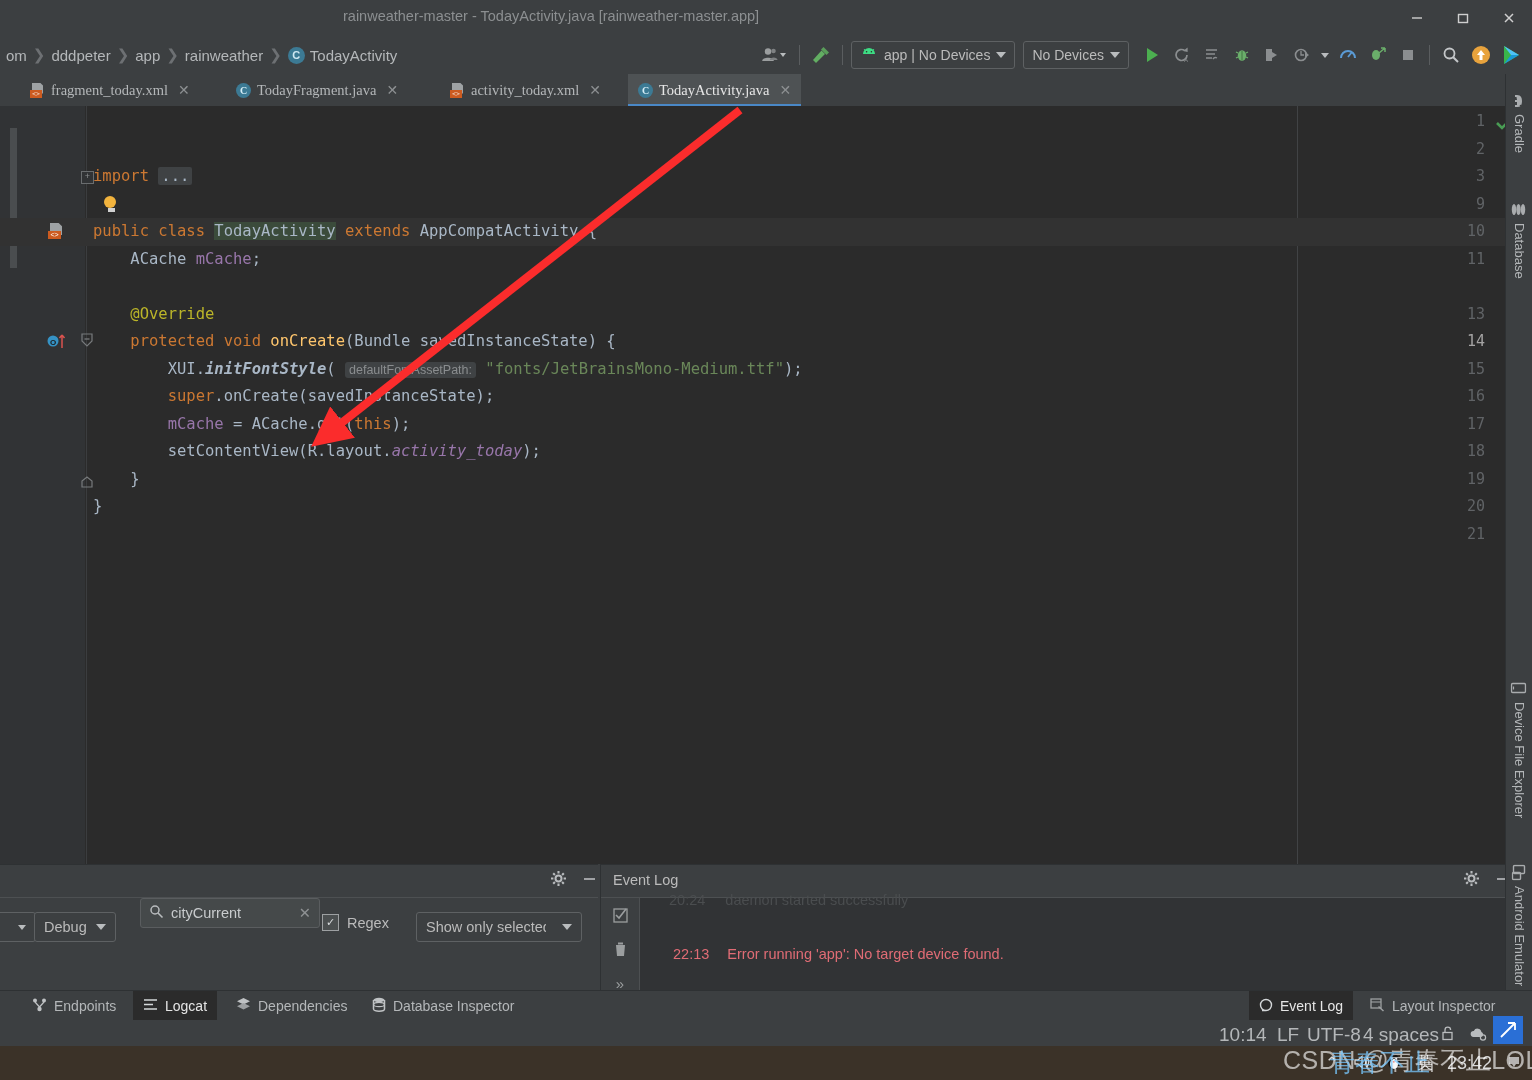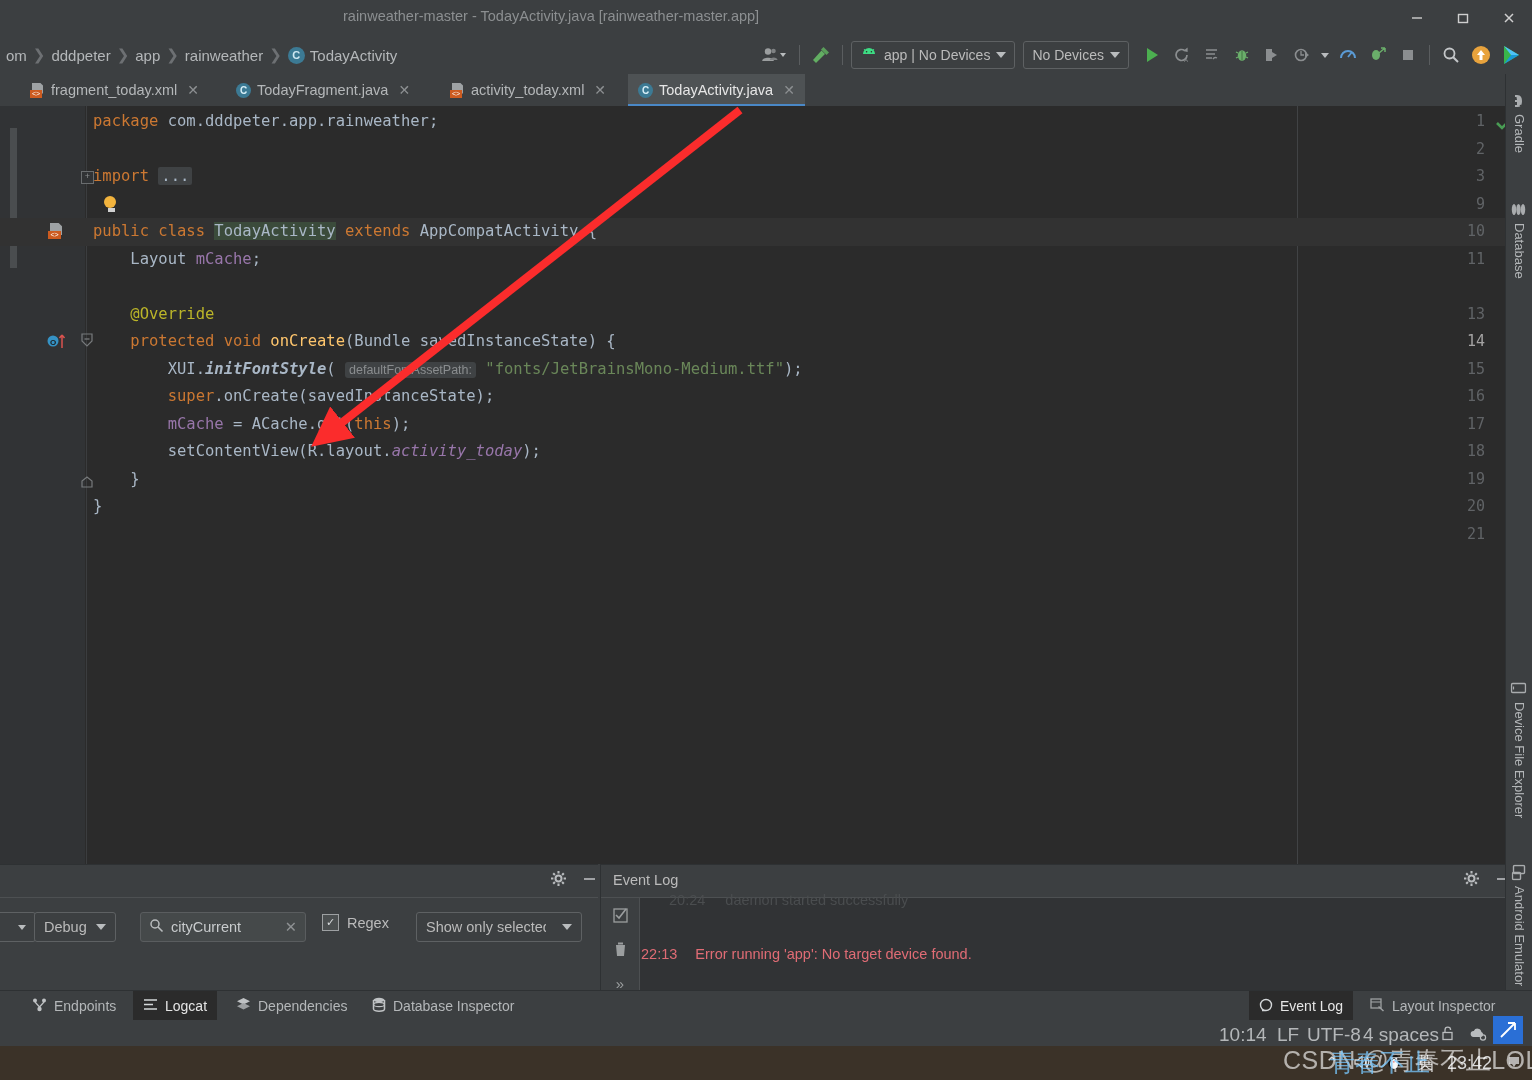--- a/index.html
+++ b/index.html
@@ -80,20 +80,21 @@
     height:26px; padding:0 8px; color:#bbbbbb; font-size:14px;
     white-space:nowrap;
   }
   .caret { width:0;height:0;border-left:5px solid transparent;border-right:5px solid transparent;border-top:6px solid #b9bcbe; }
   .caret.sm { border-left-width:4px;border-right-width:4px;border-top-width:5px; }
 
   
   .tabsbar {
     position: absolute; left: 0; top: 74px; width: 1532px; height: 32px;
     background: #3c3f41;
+    font-family: Liberation Serif, serif;
   }
   .tab {
     position: absolute; top: 0; height: 32px;
     display:flex; align-items:center; gap:6px; padding: 0 10px;
     color:#b4b7b9; font-size:14.5px; white-space:nowrap;
   }
   .tab.active { background:#4e5254; color:#e6e6e6; }
   .tab.active::after {
     content:""; position:absolute; left:0; bottom:0; width:100%; height:2px; background:#4a88c7;
   }
@@ -470,21 +471,20 @@
   <div class="editor">
     <div class="gutter">
       <div class="gutter-stripe"></div>
     </div>
     <div class="code-area">
       <div class="rmargin"></div>
     </div>
 
     <div class="row" style="top:2px;">
       <div class="lineno">1</div>
-      <div class="code"><span class="kw">package</span><span> com.dddpeter.app.rainweather;</span></div>
     </div>
 
     <div class="row" style="top:29.5px;">
       <div class="lineno">2</div>
     </div>
 
     <div class="row" style="top:57px;">
       <div class="lineno">3</div>
       <div class="fold-plus" style="top:8px;">+</div>
       <div class="code"><span class="kw">import</span> <span class="dots">...</span></div>
@@ -501,21 +501,21 @@
     <div class="row hl-row" style="top:112px;">
       <div class="lineno">10</div>
       <div class="gutter-xmlicon" style="top:5px;">
         <span class="xml-icon" style="width:16px;height:16px;"><span class="sheet" style="width:12px;height:12px;"></span><span class="chev" style="width:13px;">&lt;&gt;</span></span>
       </div>
       <div class="code"><span class="kw">public</span> <span class="kw">class</span> <span class="sel-green">TodayActivity</span> <span class="kw">extends</span> <span>AppCompatActivity {</span></div>
     </div>
 
     <div class="row" style="top:139.5px;">
       <div class="lineno">11</div>
-      <div class="code">    <span>Layout</span> <span class="fld">mCache</span><span>;</span></div>
+      <div class="code">    <span>ACache</span> <span class="fld">mCache</span><span>;</span></div>
     </div>
 
 
     <div class="row" style="top:194.5px;">
       <div class="lineno">13</div>
       <div class="code">    <span class="anno">@Override</span></div>
     </div>
 
     <div class="row" style="top:222px;">
       <div class="lineno cur">14</div>
@@ -605,21 +605,21 @@
         <div class="cb" style="width:34px; justify-content:flex-end;">
             <span class="caret sm"></span>
           </div>
       </div>
       <div style="position:absolute; left:34px; top:14px;text-align:center;">
         <div class="cb">
           <span>Debug</span>
           <span class="caret"></span>
         </div>
       </div>
-      <div style="position:absolute; left:140px; top:14px; width:166px;">
+      <div style="position:absolute; left:140px; top:0; width:180px;">
         <div class="search-box">
           <span>
             <svg width="15" height="15" viewBox="0 0 15 15">
               <circle cx="6" cy="6" r="4" fill="none" stroke="#b9bcbe" stroke-width="1.5"></circle>
               <path d="M9 9 L13.5 13.5" stroke="#b9bcbe" stroke-width="1.6"></path>
             </svg>
           </span>
           <span style="flex:1;">cityCurrent</span>
           <span style="color:#8e9193;">✕</span>
         </div>
@@ -670,21 +670,21 @@
             <path d="M4 4 H13 L12 15 H5 Z" fill="#9b9e9f"></path>
             <rect x="6" y="1.5" width="5" height="2" fill="#9b9e9f"></rect>
           </svg>
         </div>
         <div class="ev-rail-btn" style="font-size:15px; color:#9b9e9f;">»</div>
       </div>
       <div class="ev-line ev-faint" style="left:68px; top:-6px;">
         <span>20:24</span>
         <span style="margin-left:16px;">daemon started successfully</span>
       </div>
-      <div class="ev-line" style="left:40px; top:48px;">
+      <div class="ev-line" style="left:40px; top:48px;padding-left:32px;">
         <span class="ev-err">22:13</span>
         <span class="ev-err" style="margin-left:14px;">Error running 'app': No target device found.</span>
       </div>
       <div class="ev-scroll"></div>
     </div>
   </div>
 
   <div class="bottom-toolbar">
 
     <div class="tw-btn" style="left:22px;">

